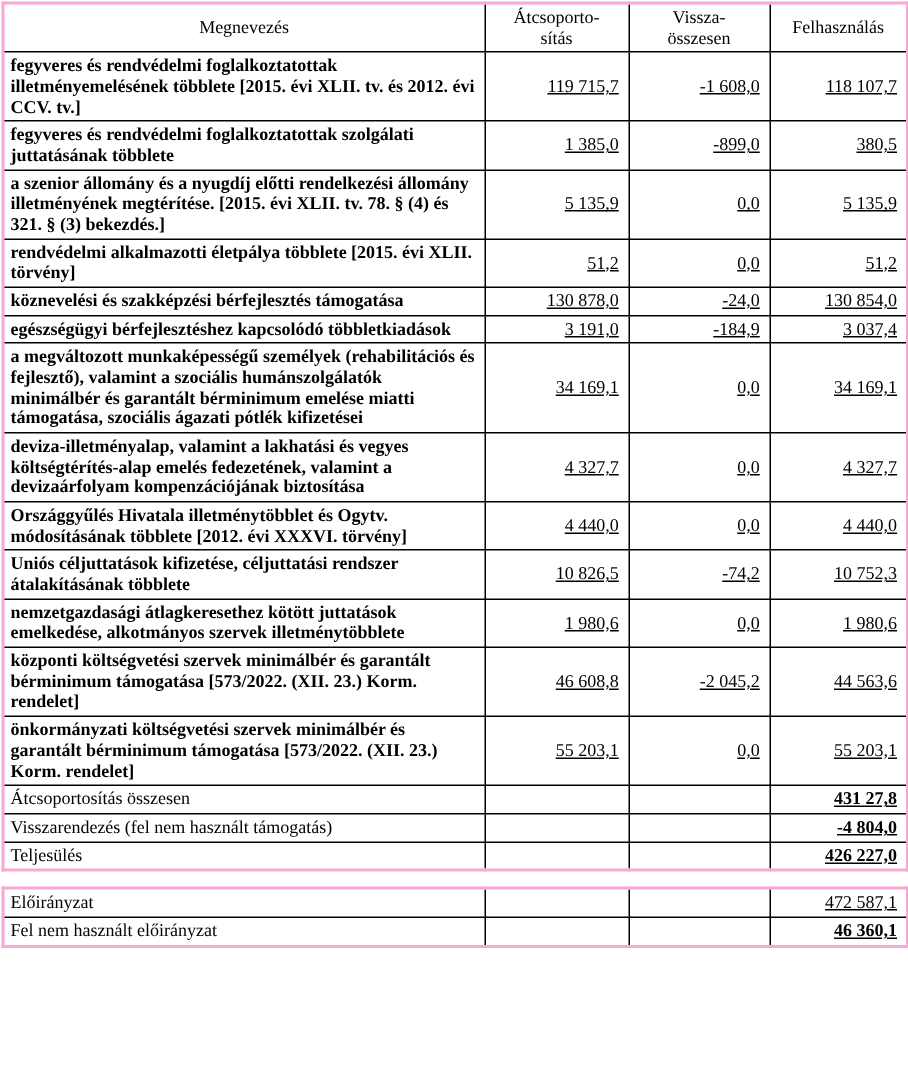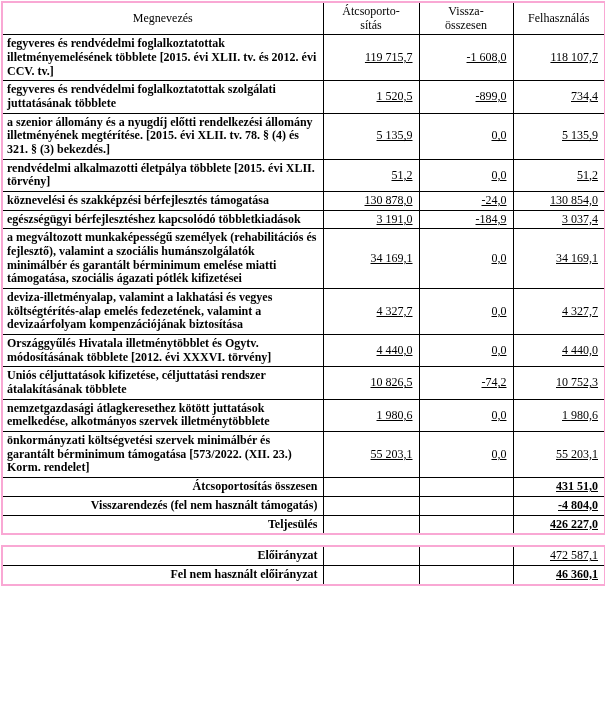--- a/index.html
+++ b/index.html
@@ -43,22 +43,21 @@
     padding-left: 4px;
     padding-right: 6px;
   }
   td.num {
     text-align: right;
     white-space: nowrap;
     padding-right: 6px;
     text-decoration: underline;
   }
   td.sum-label {
-    font-weight: bold;
-    text-align: right;
+    font-weight: normal;
     padding-right: 5px;
     margin-left: 48px;
   }
   td.bold { font-weight: bold; }
   .table-gap { height: 10px; }
 </style>
 </head>
 <body>
 
 <table>
@@ -79,23 +78,23 @@
     </tr>
 
     <tr>
       <td class="label">fegyveres és rendvédelmi foglalkoztatottak illetményemelésének többlete [2015. évi XLII. tv. és 2012. évi CCV. tv.]</td>
       <td class="num">119 715,7</td>
       <td class="num">-1 608,0</td>
       <td class="num">118 107,7</td>
     </tr>
     <tr>
       <td class="label">fegyveres és rendvédelmi foglalkoztatottak szolgálati juttatásának többlete</td>
-      <td class="num">1 520,5</td>
+      <td class="num">1 385,0</td>
       <td class="num">-899,0</td>
-      <td class="num">734,4</td>
+      <td class="num">380,5</td>
     </tr>
     <tr>
       <td class="label">a szenior állomány és a nyugdíj előtti rendelkezési állomány illetményének megtérítése. [2015. évi XLII. tv. 78. § (4) és 321. § (3) bekezdés.]</td>
       <td class="num">5 135,9</td>
       <td class="num">0,0</td>
       <td class="num">5 135,9</td>
     </tr>
     <tr>
       <td class="label">rendvédelmi alkalmazotti életpálya többlete [2015. évi XLII. törvény]</td>
       <td class="num">51,2</td>
@@ -138,31 +137,37 @@
       <td class="num">-74,2</td>
       <td class="num">10 752,3</td>
     </tr>
     <tr>
       <td class="label">nemzetgazdasági átlagkeresethez kötött juttatások emelkedése, alkotmányos szervek illetménytöbblete</td>
       <td class="num">1 980,6</td>
       <td class="num">0,0</td>
       <td class="num">1 980,6</td>
     </tr>
     <tr>
+      <td class="label">központi költségvetési szervek minimálbér és garantált bérminimum támogatása [573/2022. (XII. 23.) Korm. rendelet]</td>
+      <td class="num">46 608,8</td>
+      <td class="num">-2 045,2</td>
+      <td class="num">44 563,6</td>
+    </tr>
+    <tr>
       <td class="label">önkormányzati költségvetési szervek minimálbér és garantált bérminimum támogatása [573/2022. (XII. 23.) Korm. rendelet]</td>
       <td class="num">55 203,1</td>
       <td class="num">0,0</td>
       <td class="num">55 203,1</td>
     </tr>
 
     <tr>
       <td class="sum-label">Átcsoportosítás összesen</td>
       <td class="num"></td>
       <td class="num"></td>
-      <td class="num bold">431 51,0</td>
+      <td class="num bold">431 27,8</td>
     </tr>
     <tr>
       <td class="sum-label">Visszarendezés (fel nem használt támogatás)</td>
       <td class="num"></td>
       <td class="num"></td>
       <td class="num bold">-4 804,0</td>
     </tr>
     <tr>
       <td class="sum-label">Teljesülés</td>
       <td class="num"></td>

